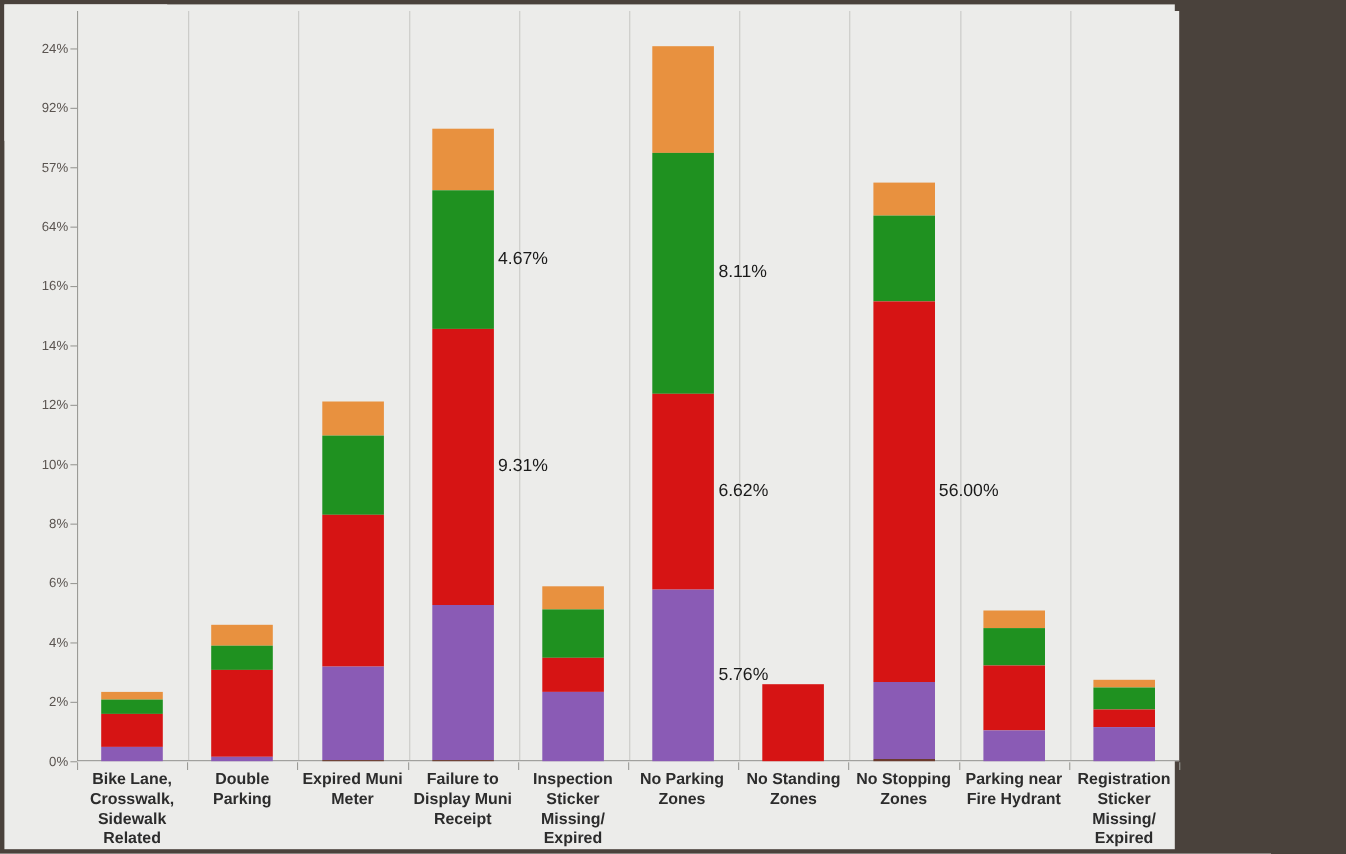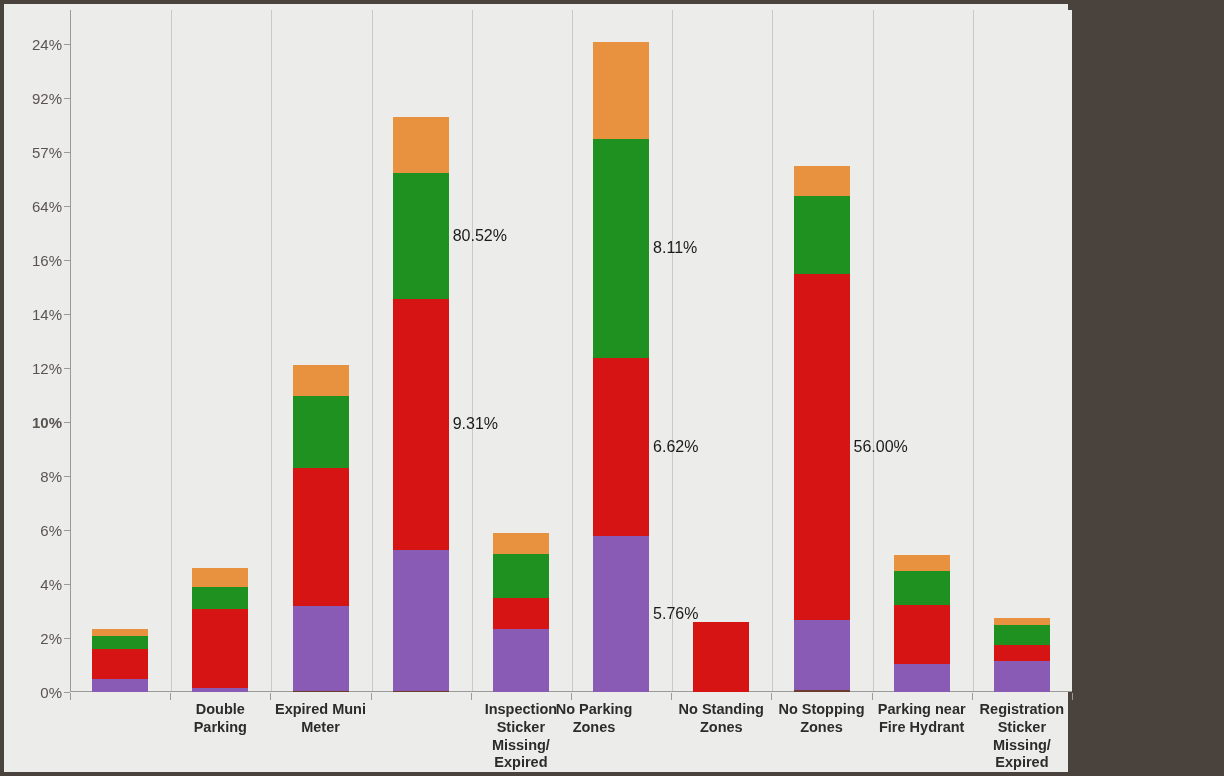--- a/index.html
+++ b/index.html
@@ -25,21 +25,21 @@
     position:absolute;left:66px;top:6px;width:1002px;height:682px;
     background:#ececea;
     border-left:1px solid #9a9a96;
     border-bottom:1px solid #9a9a96;
     box-sizing:border-box;
   }
 
   
   .ytick{
     position:absolute;right:0;width:54px;text-align:right;
-    font-size:15px;color:#5a5450;line-height:1;
+    font-size:12px;color:#5a5450;line-height:1;
     transform:translateY(-50%);
     white-space:nowrap;
   }
   .ytickmark{
     position:absolute;width:6px;height:1px;background:#9a9a96;left:60px;
   }
   #ylabel{
     position:absolute;
     left:-5px;top:50%;
     transform:translateY(-50%) rotate(-90deg);
@@ -90,21 +90,21 @@
         <div class="ytick" style="top: 688px; right: 1006px;">0%</div>
         <div class="ytickmark" style="top: 688px;"></div>
         <div class="ytick" style="top: 634px; right: 1006px;">2%</div>
         <div class="ytickmark" style="top: 634px;"></div>
         <div class="ytick" style="top: 580px; right: 1006px;">4%</div>
         <div class="ytickmark" style="top: 580px;"></div>
         <div class="ytick" style="top: 526px; right: 1006px;">6%</div>
         <div class="ytickmark" style="top: 526px;"></div>
         <div class="ytick" style="top: 472px; right: 1006px;">8%</div>
         <div class="ytickmark" style="top: 472px;"></div>
-        <div class="ytick" style="top: 418px; right: 1006px; font-weight: bold;">10%</div>
+        <div class="ytick" style="top: 418px; right: 1006px;">10%</div>
         <div class="ytickmark" style="top: 418px;"></div>
         <div class="ytick" style="top: 364px; right: 1006px;">12%</div>
         <div class="ytickmark" style="top: 364px;"></div>
         <div class="ytick" style="top: 310px; right: 1006px;">14%</div>
         <div class="ytickmark" style="top: 310px;"></div>
         <div class="ytick" style="top: 256px; right: 1006px;">16%</div>
         <div class="ytickmark" style="top: 256px;"></div>
         <div class="ytick" style="top: 202px; right: 1006px;">64%</div>
         <div class="ytickmark" style="top: 202px;"></div>
         <div class="ytick" style="top: 148px; right: 1006px;">57%</div>
@@ -198,32 +198,34 @@
         <div class="catsep" style="left: 466.8px;"></div>
         <div class="catsep" style="left: 567px;"></div>
         <div class="catsep" style="left: 667.2px;"></div>
         <div class="catsep" style="left: 767.4px;"></div>
         <div class="catsep" style="left: 867.6px;"></div>
         <div class="catsep" style="left: 967.8px;"></div>
         <div class="catsep" style="left: 1068px;"></div>
       </div>
 
     <div class="xlabels" id="xlabels">
+        <div class="xlab" style="left: -1.9px;">Bike Lane,<br>Crosswalk,<br>Sidewalk<br>Related</div>
         <div class="xlab" style="left: 98.3px;">Double<br>Parking</div>
         <div class="xlab" style="left: 198.5px;">Expired Muni<br>Meter</div>
+        <div class="xlab" style="left: 298.7px;">Failure to<br>Display Muni<br>Receipt</div>
         <div class="xlab" style="left: 398.9px;">Inspection<br>Sticker<br>Missing/<br>Expired</div>
-        <div class="xlab" style="left: 472px;">No Parking<br>Zones</div>
+        <div class="xlab" style="left: 498px;">No Parking<br>Zones</div>
         <div class="xlab" style="left: 599.3px;">No Standing<br>Zones</div>
         <div class="xlab" style="left: 699.5px;">No Stopping<br>Zones</div>
         <div class="xlab" style="left: 799.7px;">Parking near<br>Fire Hydrant</div>
         <div class="xlab" style="left: 899.9px;">Registration<br>Sticker<br>Missing/<br>Expired</div>
       </div>
 
     <div id="dlabels">
-        <div class="dlabel" style="left: 448.7px; top: 222.565px;">80.52%</div>
+        <div class="dlabel" style="left: 448.7px; top: 222.565px;">4.67%</div>
         <div class="dlabel" style="left: 448.7px; top: 411.295px;">9.31%</div>
         <div class="dlabel" style="left: 649.1px; top: 235.255px;">8.11%</div>
         <div class="dlabel" style="left: 649.1px; top: 434.11px;">6.62%</div>
         <div class="dlabel" style="left: 649.1px; top: 601.24px;">5.76%</div>
         <div class="dlabel" style="left: 849.5px; top: 433.84px;">56.00%</div>
       </div>
   </div>
 
   <div id="legend-panel">
     <div id="legend-title">Violation County</div>

